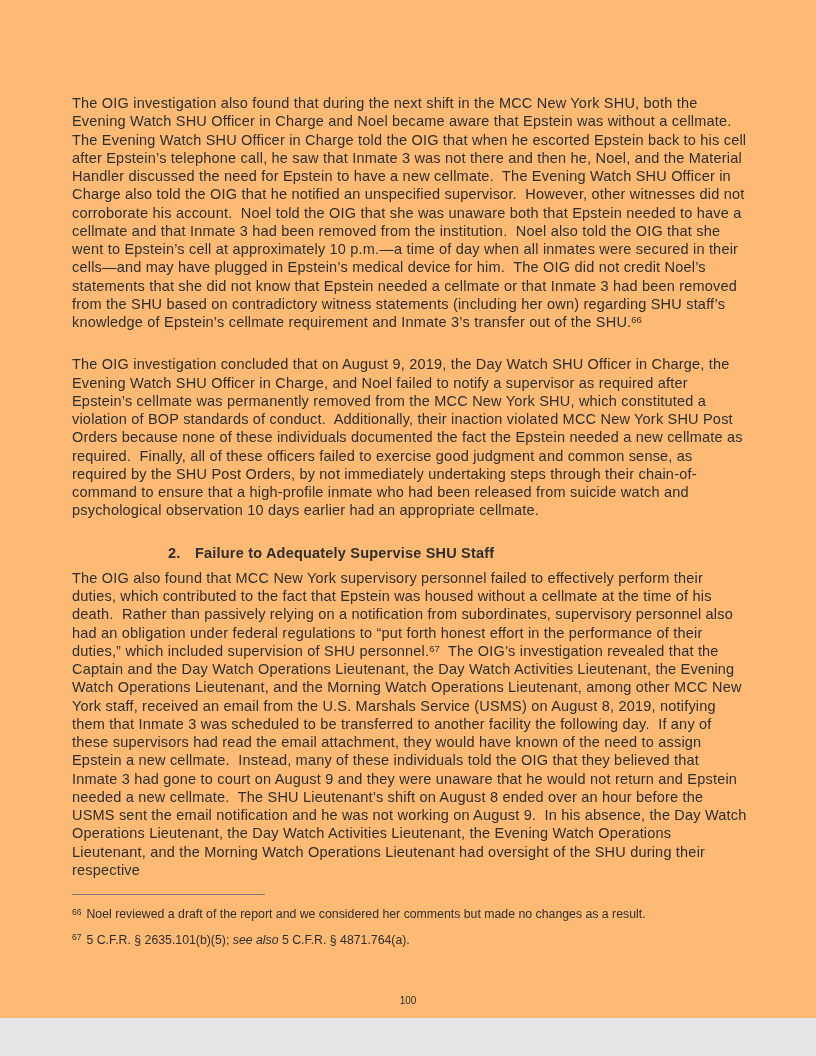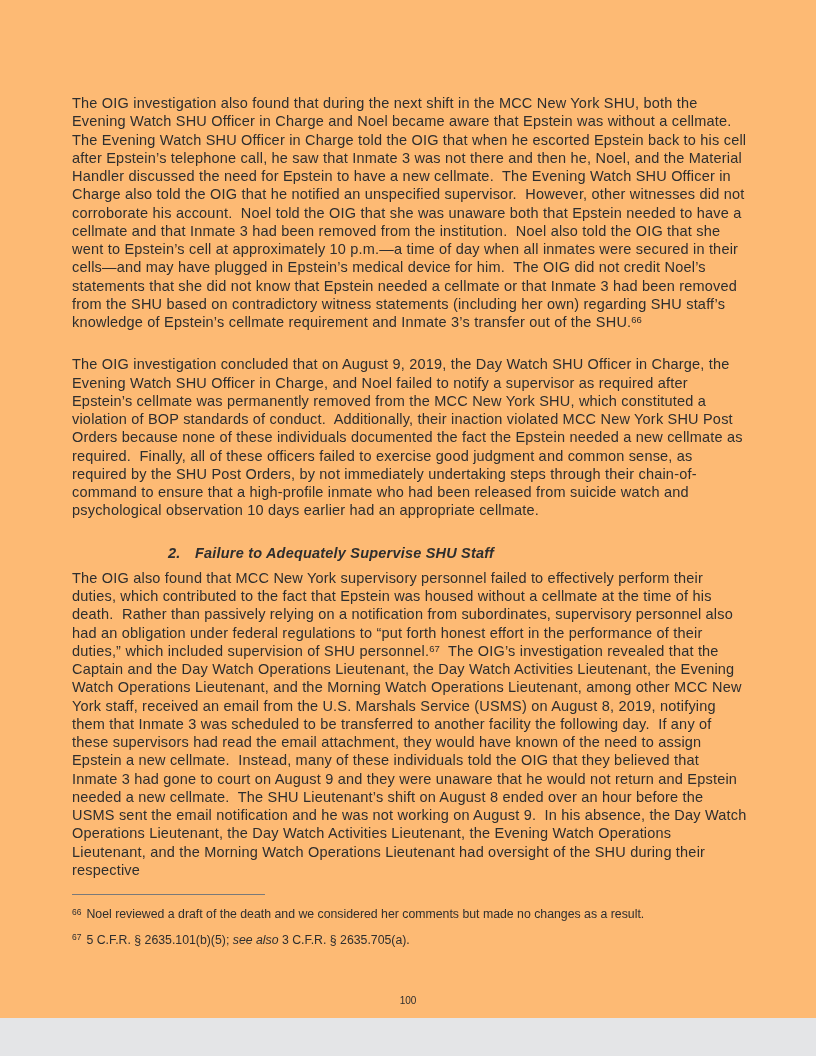--- a/index.html
+++ b/index.html
@@ -27,21 +27,20 @@
     white-space: pre-wrap;
     text-align: left;
   }
   .body-para.last { margin-bottom: 16px; }
   .section-heading {
     margin: 0 0 7px 0;
     padding-left: 96px;
     font-size: 14.5px;
     line-height: 18.25px;
     font-weight: bold;
-    font-style: italic;
     letter-spacing: 0.2px;
   }
   .heading-number {
     display: inline-block;
     width: 27px;
   }
   sup.fn-ref {
     font-size: 9.5px;
     line-height: 0;
     vertical-align: 4.5px;
@@ -103,22 +102,22 @@
 
     <h3 class="section-heading"><span class="heading-number">2.</span><span>Failure to Adequately Supervise SHU Staff</span></h3>
 
     <p class="body-para last"><span>The OIG also found that MCC New York supervisory personnel failed to effectively perform their duties, which contributed to the fact that Epstein was housed without a cellmate at the time of his death.  Rather than passively relying on a notification from subordinates, supervisory personnel also had an obligation under federal regulations to “put forth honest effort in the performance of their duties,” which included supervision of SHU personnel.</span><sup class="fn-ref">67</sup><span>  The OIG’s investigation revealed that the Captain and the Day Watch Operations Lieutenant, the Day Watch Activities Lieutenant, the Evening Watch Operations Lieutenant, and the Morning Watch Operations Lieutenant, among other MCC New York staff, received an email from the U.S. Marshals Service (USMS) on August 8, 2019, notifying them that Inmate 3 was scheduled to be transferred to another facility the following day.  If any of these supervisors had read the email attachment, they would have known of the need to assign Epstein a new cellmate.  Instead, many of these individuals told the OIG that they believed that Inmate 3 had gone to court on August 9 and they were unaware that he would not return and Epstein needed a new cellmate.  The SHU Lieutenant’s shift on August 8 ended over an hour before the USMS sent the email notification and he was not working on August 9.  In his absence, the Day Watch Operations Lieutenant, the Day Watch Activities Lieutenant, the Evening Watch Operations Lieutenant, and the Morning Watch Operations Lieutenant had oversight of the SHU during their respective</span></p>
 
   </div>
 
   <div class="footnote-area">
     <div class="fn-divider"></div>
 
-    <p class="footnote"><sup class="fn-marker">66</sup><span>Noel reviewed a draft of the death and we considered her comments but made no changes as a result.</span></p>
+    <p class="footnote"><sup class="fn-marker">66</sup><span>Noel reviewed a draft of the report and we considered her comments but made no changes as a result.</span></p>
 
-    <p class="footnote"><sup class="fn-marker">67</sup><span>5 C.F.R. § 2635.101(b)(5); </span><span class="italic">see also</span><span> 3 C.F.R. § 2635.705(a).</span></p>
+    <p class="footnote"><sup class="fn-marker">67</sup><span>5 C.F.R. § 2635.101(b)(5); </span><span class="italic">see also</span><span> 5 C.F.R. § 4871.764(a).</span></p>
   </div>
 
   <div class="page-number">100</div>
 
   <div class="bottom-bar"></div>
 
 </div>
 
 </body></html>

